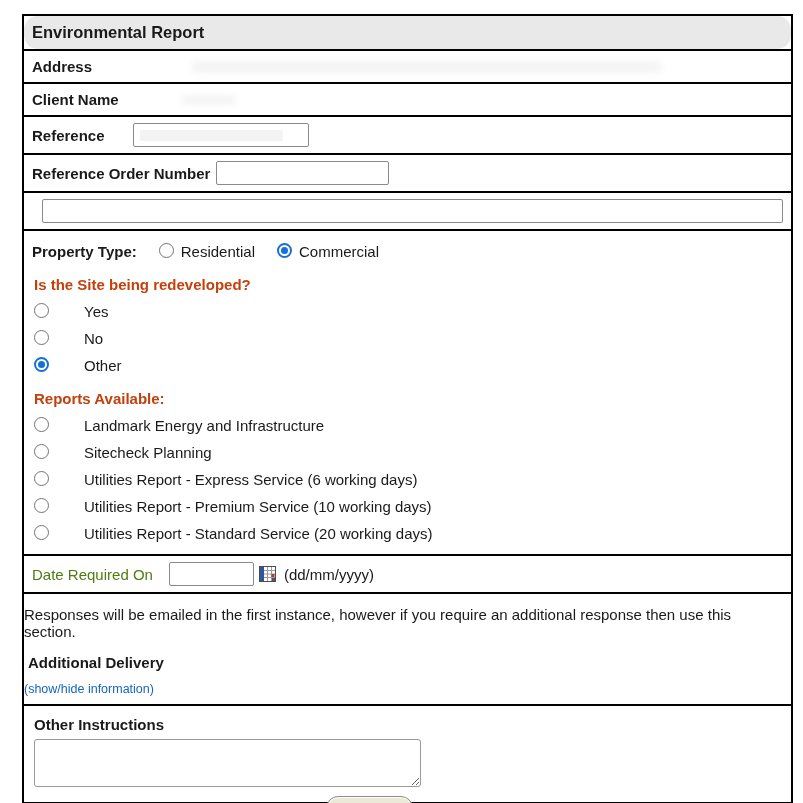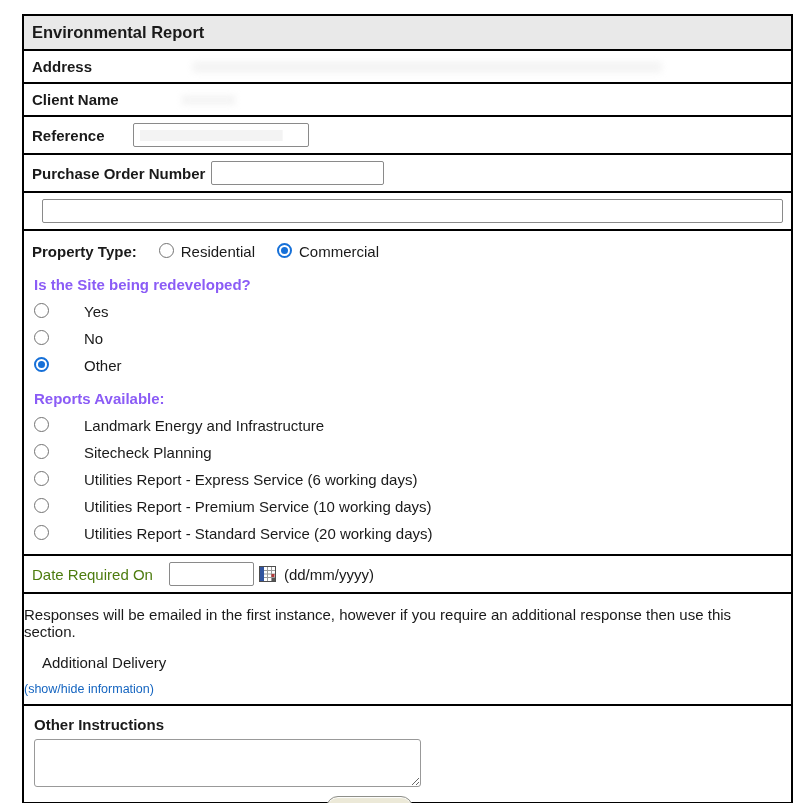--- a/index.html
+++ b/index.html
@@ -26,20 +26,21 @@
     align-items: center;
     min-height: 33px;
   }
   .row:first-child { border-top: none; }
   .row.block { display: block; }
   .header-row {
     background: #e9e9e9;
     font-weight: bold;
     font-size: 16.5px;
     min-height: 33px;
+    border-radius: 14px;
   }
   .label { font-weight: bold; white-space: nowrap; }
   input[type="text"] {
     height: 24px;
     border: 1px solid #8a8a8a;
     border-radius: 2px;
     font-family: "Liberation Sans", sans-serif;
     font-size: 14px;
     padding: 0 4px;
     background: #fff;
@@ -82,42 +83,42 @@
   }
   .radio.checked { border: 2px solid #1670d8; }
   .radio.checked::after {
     content: '';
     position: absolute;
     left: 2px; top: 2px; right: 2px; bottom: 2px;
     border-radius: 50%;
     background: #1670d8;
   }
   .red-heading {
-    color: #8b5cf6;
+    color: #c2410c;
     font-weight: bold;
     margin: 16px 0 10px 2px;
   }
   .radio-section { padding: 8px 8px 10px 8px; }
   .prop-type-line { display: flex; align-items: center; margin: 4px 0 2px 0; }
   .prop-type-line .label { margin-right: 22px; }
 
   .date-row { min-height: 38px; }
   .date-label { color: #4d7c0f; font-weight: normal; margin-right: 16px; }
   .date-input { width: 85px; }
   .cal-btn {
     border: none; background: none; padding: 0;
     margin-left: 5px;
     cursor: pointer;
     display: inline-flex; align-items: center;
   }
   .date-hint { margin-left: 8px; }
 
   .delivery-row { padding: 10px 8px 8px 0; }
   .delivery-intro { margin: 2px 0 14px 0; }
-  .delivery-label { font-weight: normal; margin: 0 0 8px 18px; }
+  .delivery-label { font-weight: bold; margin: 0 0 8px 4px; }
   .toggle-link {
     color: #1565c0;
     font-size: 12.5px;
     text-decoration: none;
     cursor: pointer;
   }
   .instructions-row { padding: 8px 8px 12px 8px; }
   .instructions-label { font-weight: bold; margin: 2px 0 6px 2px; }
   textarea {
     width: 387px; height: 48px;
@@ -170,21 +171,21 @@
     <span class="label">Client Name</span>
     <span class="redacted redact-client"></span>
   </div>
 
   <div class="row" style="min-height:36px;">
     <span class="label">Reference</span>
     <input type="text" class="ref-input smudged" value="" style="">
   </div>
 
   <div class="row" style="min-height:36px;">
-    <span class="label">Purchase Order Number</span>
+    <span class="label">Reference Order Number</span>
     <input type="text" class="po-input" value="" style="">
   </div>
 
   <div class="row" style="min-height:36px;">
     <input type="text" class="desc-input" value="" style="">
   </div>
 
   <div class="row block radio-section">
 
     <div class="prop-type-line">

